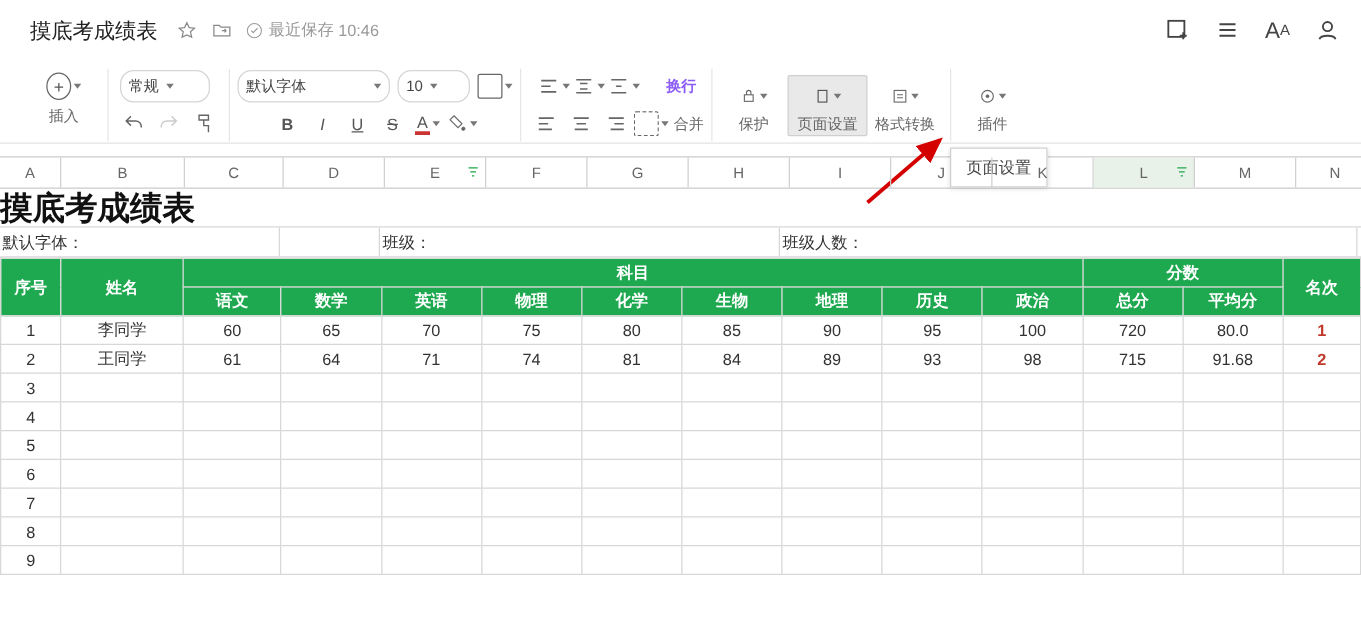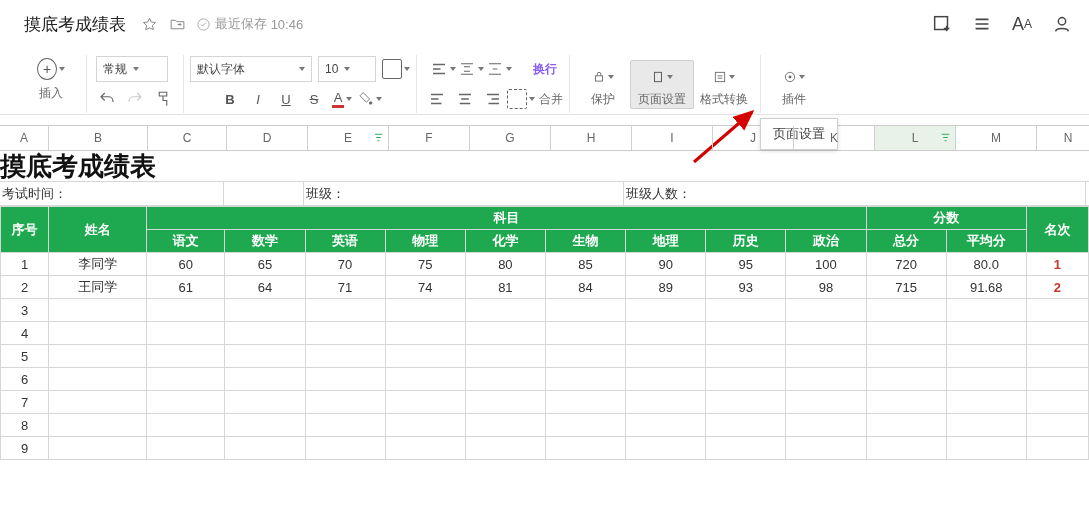--- a/index.html
+++ b/index.html
@@ -12,21 +12,21 @@
   .titlebar .right{margin-left:auto;display:flex;align-items:center;gap:18px;}
   .titlebar .right .ricon{width:22px;height:22px;display:flex;align-items:center;justify-content:center;color:#444;cursor:pointer;}
   .titlebar .right svg{stroke:#444;fill:none;}
 
   .toolbar{display:flex;align-items:flex-start;padding:6px 4px 0 22px;border-bottom:1px solid #e3e3e3;height:66px;box-sizing:border-box;}
   .tb-group{display:flex;flex-direction:column;align-items:center;margin-right:6px;padding-right:6px;border-right:1px solid #e6e6e6;height:58px;justify-content:flex-start;}
   .tb-group:last-child{border-right:none;justify-content:center;}
   .row1{display:flex;align-items:center;height:28px;}
   .row2{display:flex;align-items:center;height:28px;margin-top:2px;}
   .glabel{font-size:12px;color:#666;margin-top:2px;}
-  .combo{display:flex;align-items:center;border:1px solid #d5d5d5;border-radius:0;height:24px;padding:0 6px;margin-right:6px;font-size:12px;color:#444;background:#fff;cursor:pointer;}
+  .combo{display:flex;align-items:center;border:1px solid #d5d5d5;border-radius:11px;height:24px;padding:0 6px;margin-right:6px;font-size:12px;color:#444;background:#fff;cursor:pointer;}
   .combo .caret{margin-left:6px;}
   .iconbtn{width:28px;height:26px;display:flex;align-items:center;justify-content:center;border-radius:2px;cursor:pointer;color:#555;}
   .caret{width:0;height:0;border-left:3px solid transparent;border-right:3px solid transparent;border-top:4px solid #777;display:inline-block;}
   .caret.sm{margin-left:2px;}
   .sq{width:18px;height:18px;border:1px solid #666;border-radius:2px;position:relative;display:flex;align-items:center;justify-content:center;}
   .vtb{display:flex;flex-direction:column;align-items:center;width:54px;cursor:pointer;padding-top:2px;}
   .vtb .vicon{width:22px;height:22px;display:flex;align-items:center;justify-content:center;margin-bottom:3px;margin-top:3px;}
   .vtb .vlabel{font-size:12px;color:#666;}
   .vtb.active{background:#e9e9e9;border:1px solid #cfcfcf;border-radius:2px;}
   .tooltip{position:absolute;top:118px;left:760px;background:#fff;border:1px solid #d0d0d0;padding:6px 12px;font-size:13px;color:#444;box-shadow:0 1px 4px rgba(0,0,0,.15);}
@@ -298,21 +298,21 @@
           <path d="M4 5h16M7 12h10M10 19h4" stroke-width="2"></path>
         </svg></span></div>
     <div class="ch" style="width: 80px;">M</div>
     <div class="ch" style="width: 62px;">N</div>
   </div>
 
 <div class="sheet">
   <div class="grid" id="grid">
       <div class="mergeA">摸底考成绩表</div>
       <div class="inforow">
-        <div class="cell" style="width: 224px;">考试时间：</div>
+        <div class="cell" style="width: 224px;">默认字体：</div>
         <div class="cell" style="width: 80px;"></div>
         <div class="cell" style="width: 320px;">班级：</div>
         <div class="cell" style="width: 462px;">班级人数：</div>
       </div>
       <table class="data">
         <colgroup>
           <col style="width:48px">
           <col style="width:98px">
           <col style="width:78px">
           <col style="width:80px">

